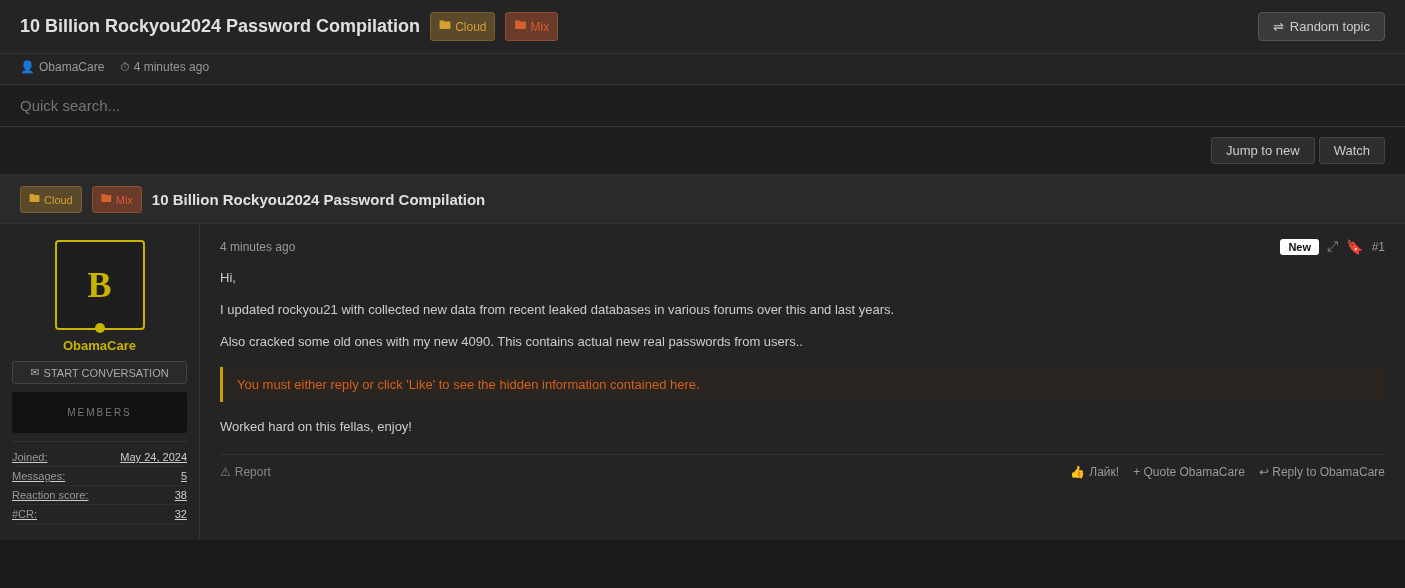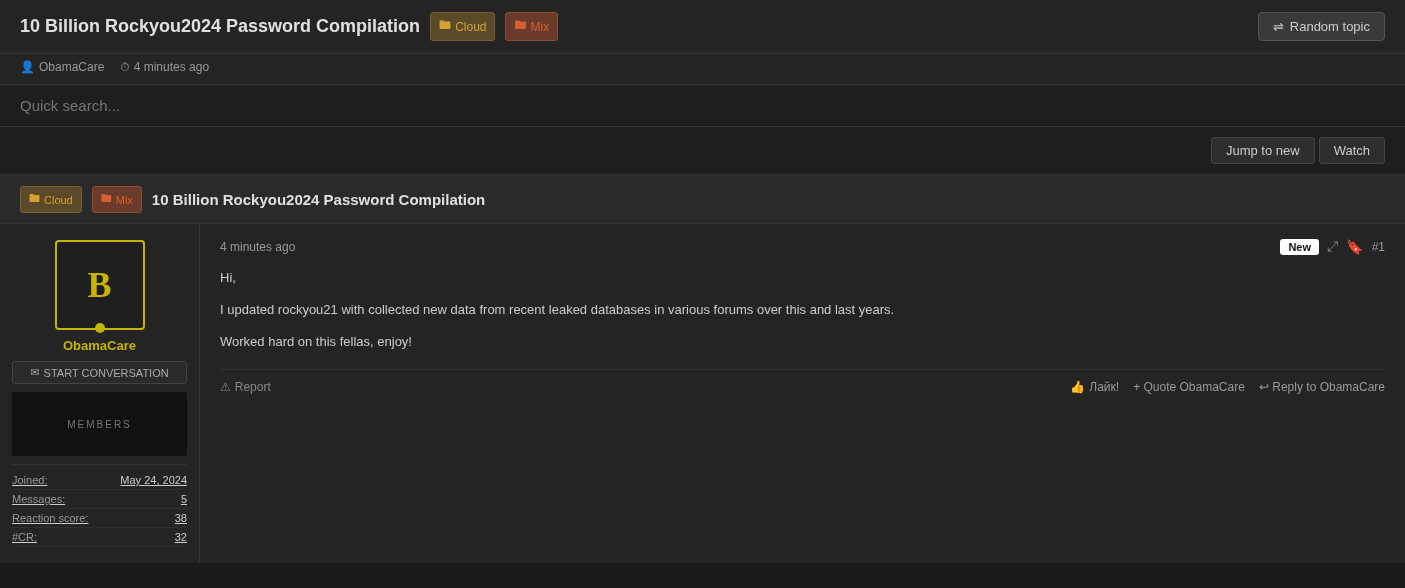--- a/index.html
+++ b/index.html
@@ -192,21 +192,21 @@
       cursor: pointer;
       font-size: 11px;
       display: flex;
       align-items: center;
       gap: 4px;
       width: 100%;
       justify-content: center;
     }
     .user-banner {
       width: 100%;
-      height: 64px;
+      height: 41px;
       background: #111;
       border-radius: 3px;
       display: flex;
       align-items: center;
       justify-content: center;
       overflow: hidden;
     }
     .user-banner-text {
       color: #777;
       font-size: 10px;
@@ -409,22 +409,26 @@
           <span class="new-badge">New</span>
           <span class="post-icon-btn">⤢</span>
           <span class="post-icon-btn">🔖</span>
           <span class="post-num">#1</span>
         </div>
       </div>
 
       <div class="post-text">
         <p>Hi,</p>
         <p>I updated rockyou21 with collected new data from recent leaked databases in various forums over this and last years.</p>
-      </div>
-
+        <p>Also cracked some old ones with my new 4090. This contains actual new real passwords from users..</p>
+      </div>
+
+      <div class="hidden-info-box">
+        <span>You must either reply or click 'Like' to see the hidden information contained here.</span>
+      </div>
 
       <div class="post-text">
         <p>Worked hard on this fellas, enjoy!</p>
       </div>
 
       <div class="post-footer">
         <button class="report-btn">
           <span>⚠</span>
           <span>Report</span>
         </button>

